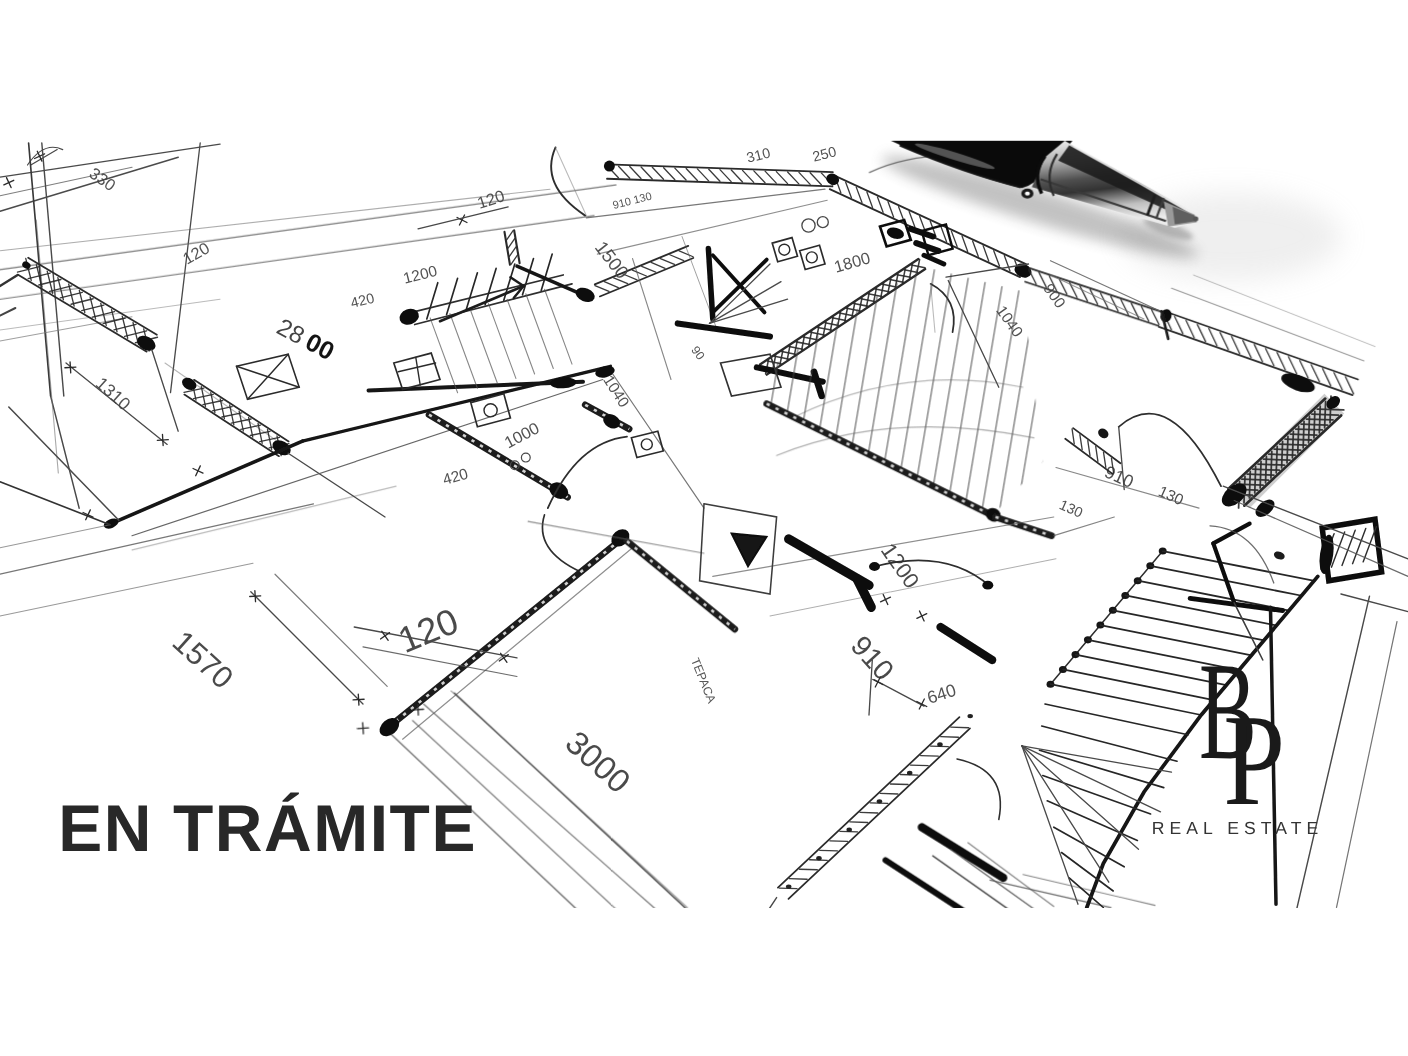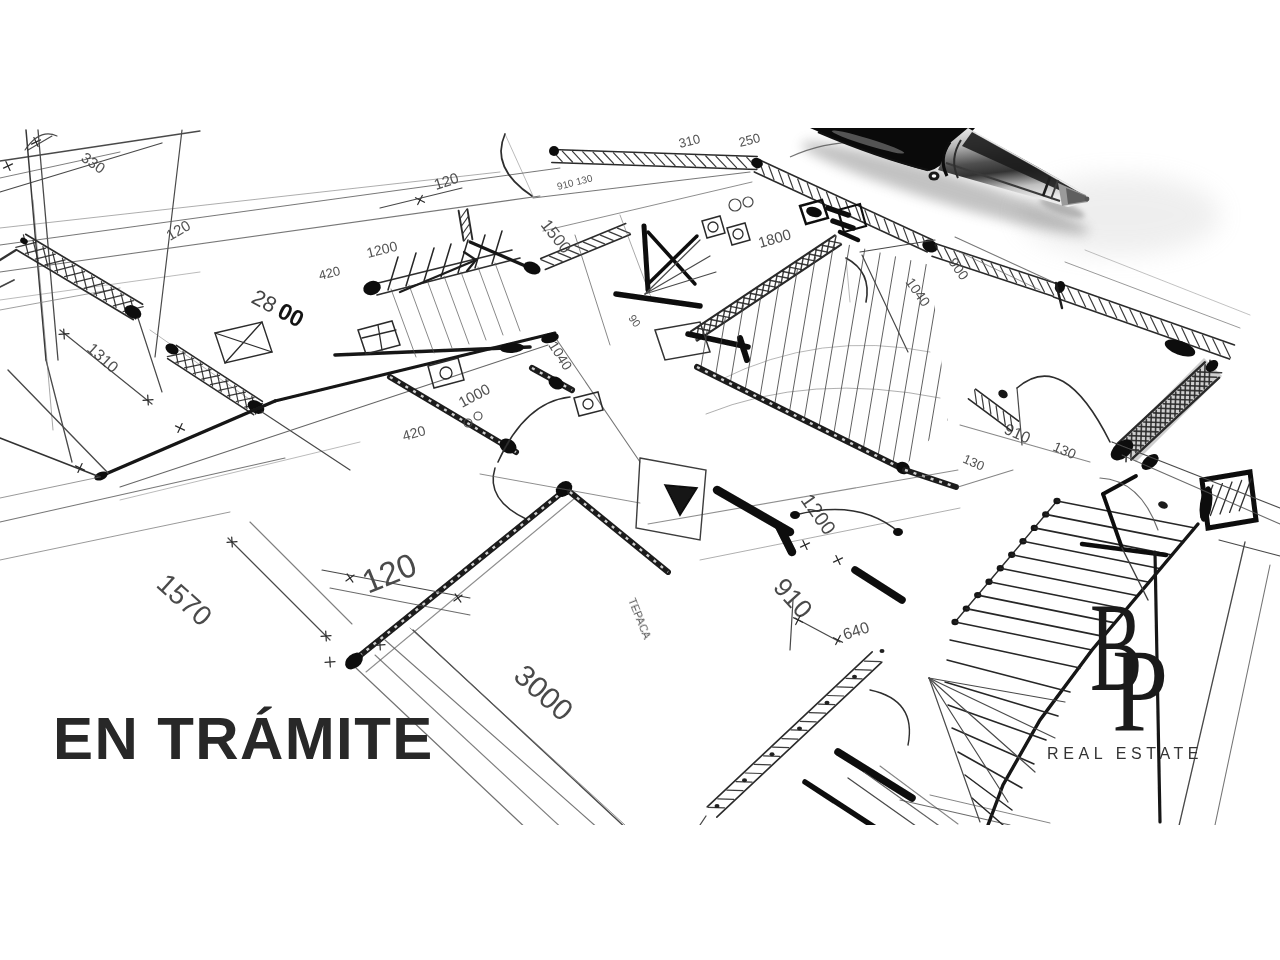--- a/index.html
+++ b/index.html
@@ -734,20 +734,20 @@
 
 <polygon points="1058,183 1086,195 1088,202 1062,206" fill="#9a9a9a"></polygon>
 <polygon points="1066,188 1086,196 1087,201 1068,204" fill="#5f5f5f"></polygon>
 <circle cx="1087" cy="199" r="2.4" fill="#565656"></circle>
 
 <ellipse cx="934" cy="176" rx="5.5" ry="4.5" fill="#1a1a1a"></ellipse>
 <ellipse cx="934" cy="176" rx="2.3" ry="1.8" fill="#fff"></ellipse>
 </g>
 </svg>
 
-<div class="ov" style="left:53px;top:704px;font-size:60px;font-weight:bold;color:#282828;letter-spacing:1.4px;">EN TRÁMITE</div>
+<div class="ov" style="left:53px;top:719px;font-size:60px;font-weight:bold;color:#282828;letter-spacing:1.4px;">EN TRÁMITE</div>
 
 <div class="ov" style="left:1090px;top:584px;font-family:'Liberation Serif',serif;font-size:127px;line-height:1;color:#1a1a1a;transform:scale(0.62,1);transform-origin:left top;">B</div>
 
 <div class="ov" style="left:1112px;top:632px;font-family:'Liberation Serif',serif;font-size:119px;line-height:1;color:#1a1a1a;transform:scale(0.85,1);transform-origin:left top;">P</div>
 
 <div class="ov" style="left:1047px;top:745px;font-size:16px;color:#333;letter-spacing:4.6px;">REAL ESTATE</div>
 </div>
 
 </body></html>

